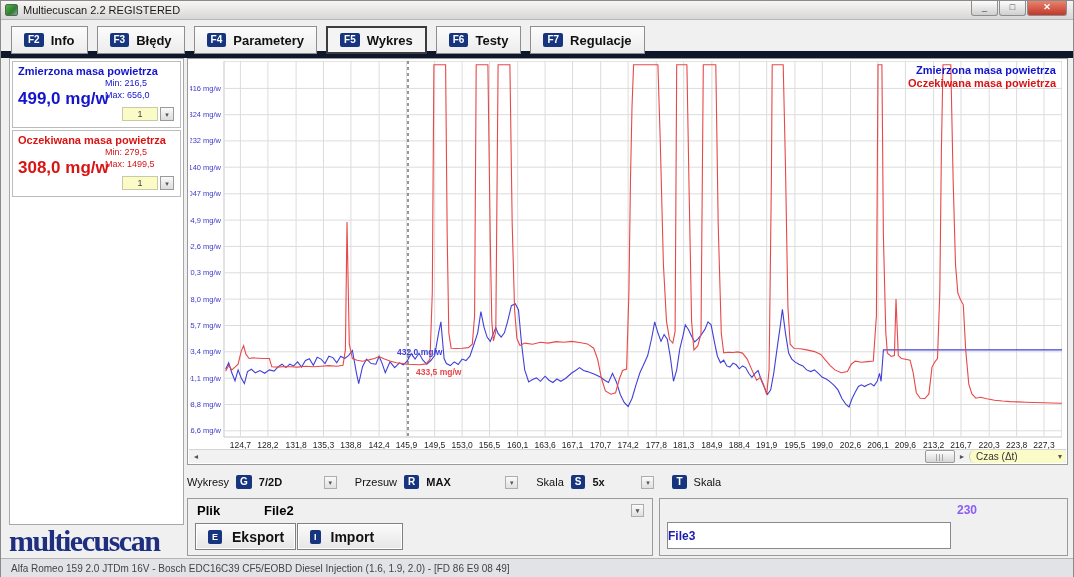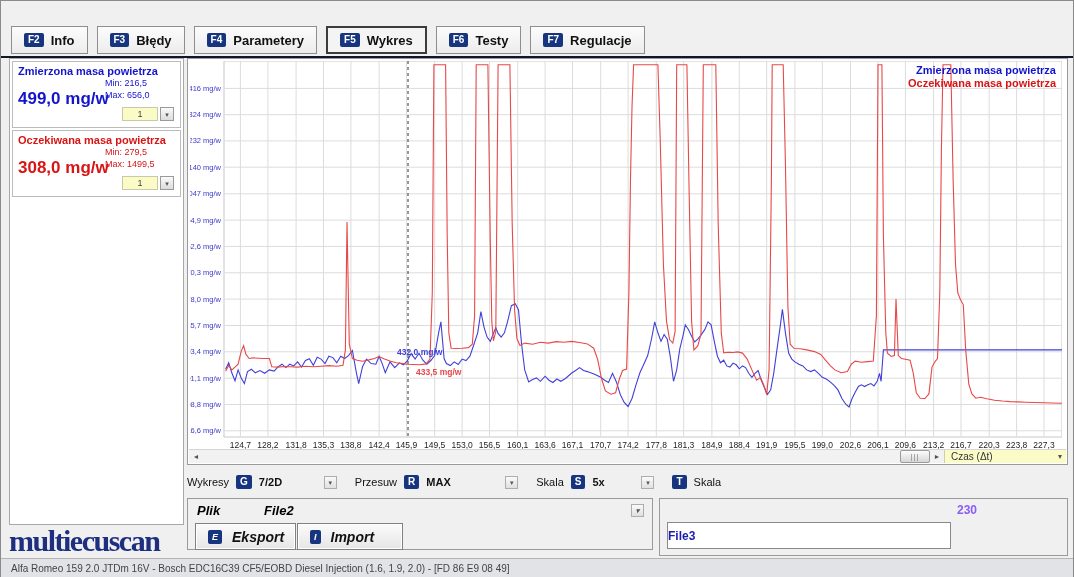--- a/index.html
+++ b/index.html
@@ -17,21 +17,21 @@
     border:1px solid #4c6e4c; }
   .title-text { font-size:11px; color:#1a1a1a; }
   .winbtns { position:absolute; right:6px; top:0; display:flex; }
   .winbtn { width:27px; height:15px; border:1px solid #8d8d8d; border-top:none;
     background:linear-gradient(#fdfdfd,#cfcfcf); color:#444; font-size:9px; line-height:13px;
     text-align:center; border-radius:0 0 3px 3px; margin-left:1px; }
   .winbtn.close { width:40px; background:linear-gradient(#e8836f,#c0392b); color:#fff; font-weight:bold; }
 
   
   .tabbar { position:absolute; left:0; top:19px; width:100%; height:38px;
-    border-bottom:2px solid #0f172a; padding:6px 0 0 10px; display:flex; align-items:flex-start; }
+    border-bottom:7px solid #0f172a; padding:6px 0 0 10px; display:flex; align-items:flex-start; }
   .tab { display:inline-flex; align-items:center; gap:7px; height:28px; padding:0 12px;
     margin-right:9px; background:linear-gradient(#fcfcfc,#ececec); border:1px solid #8e8e8e;
     font-size:13px; font-weight:bold; color:#111; cursor:default; }
   .tab.active { border:2px solid #3c3c3c; background:#f4f4f4; }
   .kbadge { background:#17357f; color:#fff; font-size:10px; font-weight:bold;
     padding:2px 4px; border-radius:2px; line-height:10px; }
 
   
   .left-panel { position:absolute; left:8px; top:57px; width:175px; height:467px;
     background:#fff; border:1px solid #a8a8a8; padding:2px; }
@@ -54,37 +54,37 @@
     border:1px solid #9a9a9a; background:#fff; }
   #chartHost { position:absolute; left:2px; top:2px; }
   .scroll-row { position:absolute; left:1px; right:1px; bottom:1px; height:14px;
     display:flex; align-items:stretch; background:#f2f2f2; border-top:1px solid #d5d5d5; }
   .sb-arrow { width:14px; font-size:7px; color:#555; text-align:center; line-height:13px;
     background:#f2f2f2; }
   .sb-track { flex:1; position:relative; background:#f2f2f2; }
   .sb-thumb { position:absolute; right:0; top:0; width:30px; height:13px;
     background:linear-gradient(#fdfdfd,#d6d6d6); border:1px solid #9a9a9a; border-radius:2px;
     font-size:7px; color:#777; text-align:center; line-height:11px; letter-spacing:1px; }
-  .axis-combo { width:122px; background:#fbfbc8; border-left:1px solid #cfcfb0;
-    display:flex; align-items:center; font-size:10px; color:#333; padding-left:6px; }
+  .axis-combo { width:97px; background:#fbfbc8; border-left:1px solid #cfcfb0;
+    display:flex; align-items:center; font-size:10px; color:#333; padding-left:6px;border-radius:6px; }
   .axis-combo .combo-arrow { margin-left:auto; padding-right:4px; font-size:8px; color:#555; }
 
   
   .controls-row { position:absolute; left:186px; top:468px; width:881px; height:26px;
     display:flex; align-items:center; }
   .ctl-label { font-size:11px; font-weight:normal; color:#111; margin-right:7px; }
   .combo { display:inline-flex; align-items:center; margin-right:18px; }
   .combo-val { font-size:11px; font-weight:bold; color:#111; }
   .combo-arrow-btn { width:13px; height:13px; border:1px solid #adadad; background:linear-gradient(#fafafa,#e0e0e0);
     font-size:7px; color:#555; text-align:center; line-height:12px; margin-left:6px; }
   .controls-row .kbadge { margin-right:7px; }
 
   
   .group { position:absolute; border:1px solid #9a9a9a; background:#f0f0f0; }
-  .file-group { left:186px; top:497px; width:466px; height:52px;font-style:italic; }
+  .file-group { left:186px; top:497px; width:466px; height:58px; }
   .record-group { left:658px; top:497px; width:409px; height:58px; }
 
   .plik-row { position:relative; height:22px; padding:4px 8px 0 8px; font-size:13px; font-weight:bold; }
   .plik-label { position:absolute; left:9px; top:4px; }
   .plik-value { position:absolute; left:76px; top:4px;text-align:right; }
   .plik-arrow { position:absolute; right:8px; top:5px; width:13px; height:13px; border:1px solid #adadad;
     background:linear-gradient(#fafafa,#e0e0e0); font-size:7px; color:#555; text-align:center; line-height:12px; }
 
   .btn { position:absolute; height:27px; border:1px solid #808080; background:linear-gradient(#fbfbfb,#e6e6e6);
     display:flex; align-items:center; justify-content:flex-start; gap:10px; padding-left:12px;
@@ -104,20 +104,29 @@
   
   .statusbar { position:absolute; left:0; top:557px; width:100%; height:20px;
     background:#e2e3e6; border-top:1px solid #b5b5b5; font-size:10px; color:#444;
     display:flex; align-items:center; padding-left:10px; }
 </style>
 </head>
 <body>
 
 <div class="window">
 
+  <div class="titlebar">
+    <span class="app-icon"></span>
+    <span class="title-text">Multiecuscan 2.2 REGISTERED</span>
+    <div class="winbtns">
+      <div class="winbtn">_</div>
+      <div class="winbtn">□</div>
+      <div class="winbtn close">✕</div>
+    </div>
+  </div>
 
   <div class="tabbar" id="tabbar">
       <div class="tab">
         <span class="kbadge">F2</span>
         <span>Info</span>
       </div>
       <div class="tab">
         <span class="kbadge">F3</span>
         <span>Błędy</span>
       </div>

